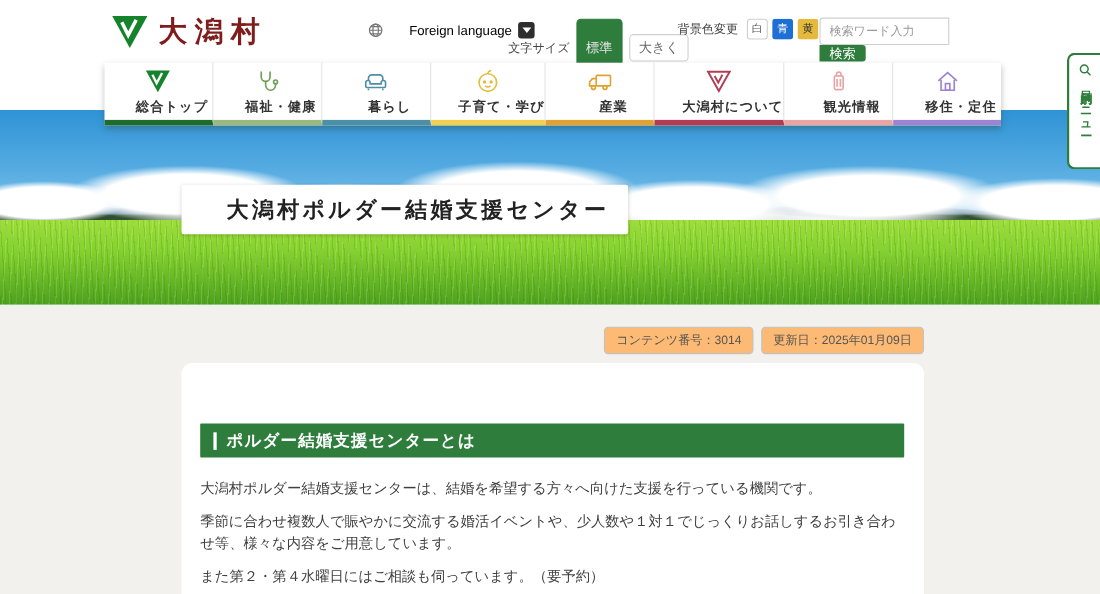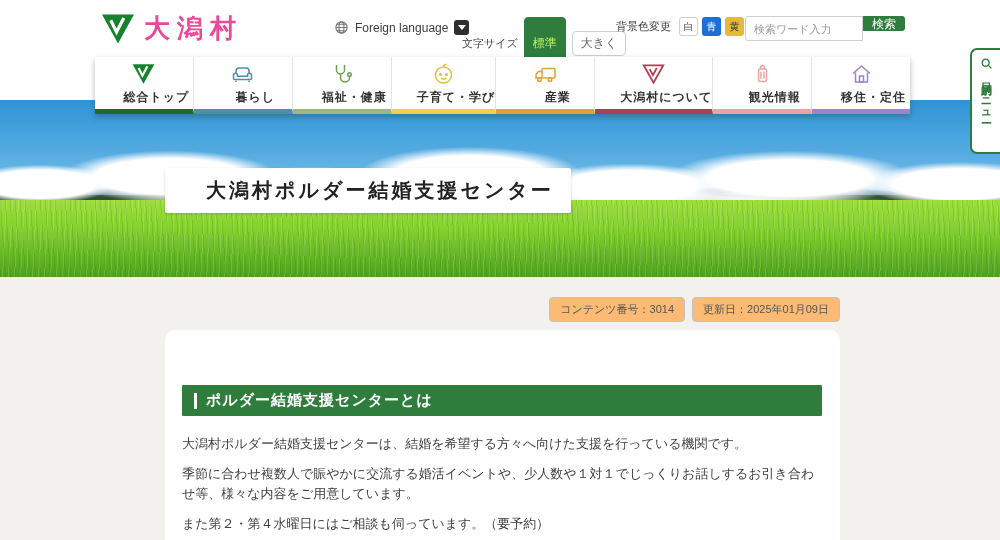--- a/index.html
+++ b/index.html
@@ -8,53 +8,53 @@
   #page {
     position:relative; width:1000px; height:540px; overflow:hidden;
     background:#f2f1ed; margin:0 auto;
   }
 
   
   .header { position:absolute; top:0; left:0; width:1000px; height:100px; background:#ffffff; }
 
   .logo { position:absolute; left:100px; top:11px; display:flex; align-items:center; gap:8px; }
   .logo .mark { width:36px; height:32px; }
-  .logo .sitename { font-size:26px; font-weight:bold; color:#ec4899; letter-spacing:7px; }
+  .logo .sitename { font-size:26px; font-weight:bold; color:#7f1d1d; letter-spacing:7px; }
 
   .lang { position:absolute; left:334px; top:20px; display:flex; align-items:center; gap:6px; }
   .lang .globe { width:15px; height:15px; color:#777; }
-  .lang .lang-label { font-size:12px; color:#404040; }
+  .lang .lang-label { font-size:12px; color:#000000;margin-left:17px; }
   .lang .caret-btn {
     width:15px; height:15px; background:#2e2e2e; border-radius:3px;
     display:flex; align-items:center; justify-content:center; cursor:pointer; border:none;
   }
   .lang .caret-btn::after { content:""; border:4px solid transparent; border-top:5px solid #fff; margin-top:4px; }
 
   .ctl-label { font-size:11px; color:#444; }
   .fontsize { position:absolute; left:462px; top:17px; display:flex; align-items:center; gap:6px; }
   .btn-std {
-    background:var(--green); color:#bef264; font-size:12px; border:1px solid var(--green);
+    background:var(--green); color:#e5e5e5; font-size:12px; border:1px solid var(--green);
     border-radius:4px; padding:17px 8px; cursor:pointer;
   }
   .btn-big {
     background:#fff; color:#666; font-size:12px; border:1px solid #cfcfcf;
     border-radius:4px; padding:3px 8px; cursor:pointer;
   }
 
   .bgcolor { position:absolute; left:616px; top:17px; display:flex; align-items:center; gap:4px; }
   .swatch {
     width:19px; height:19px; border-radius:3px; font-size:10px; line-height:17px; text-align:center;
     cursor:pointer; border:1px solid transparent; padding:0;
   }
   .sw-white { background:#fff; color:#555; border-color:#cfcfcf; }
   .sw-blue  { background:#1d6fd6; color:#fff; }
   .sw-yellow{ background:#e5b93c; color:#333; }
   .sw-black { background:#141414; color:#fff; }
 
-  .search { position:absolute; left:745px; top:16px; display:flex; }
+  .search { position:absolute; left:745px; top:16px; display:flex;flex-direction:column; }
   .search input {
     width:118px; height:25px; border:1px solid #cfcfcf; border-radius:3px 0 0 3px;
     font-size:11px; padding:0 8px; color:#333; outline:none; font-family:inherit;
   }
   .search input::placeholder { color:#9a9a9a; }
   .search .search-btn {
     width:42px; height:15px; background:var(--green); color:#fff; border:none;
     border-radius:0 3px 3px 0; font-size:12px; cursor:pointer; font-family:inherit;
   }
 
@@ -197,40 +197,40 @@
     <div class="nav-item" style="--accent: #1f6b2d;">
       <span class="nico">
         <svg viewBox="0 0 24 22">
             <polygon points="2,2 22,2 12,20" fill="#15832b"></polygon>
             <path d="M7.5,5.5 L11,12.5 L15.5,4" stroke="#fff" stroke-width="2" fill="none"></path>
           </svg>
       </span>
       <span class="nlabel">総合トップ</span>
     </div>
 
+    <div class="nav-item" style="--accent: #9ab87f;">
+      <span class="nico" style="color:#6fa053">
+        <svg viewBox="0 0 24 24" fill="none" stroke="currentColor" stroke-width="1.5">
+          <path d="M7 3v5a4 4 0 0 0 8 0V3"></path>
+            <path d="M11 12v3.5a4.5 4.5 0 0 0 9 0v-1"></path>
+            <circle cx="20" cy="12.5" r="1.8"></circle>
+        </svg>
+      </span>
+      <span class="nlabel">福祉・健康</span>
+    </div>
+
     <div class="nav-item" style="--accent: #4d8fa6;">
       <span class="nico">
         <svg viewBox="0 0 24 24" fill="none" stroke="currentColor" stroke-width="1.5">
           <path d="M5.5 11V9a3 3 0 0 1 3-3h7a3 3 0 0 1 3 3v2"></path>
           <path d="M3 13.2a2 2 0 0 1 4 0v1h10v-1a2 2 0 0 1 4 0v3.3a1 1 0 0 1-1 1H4a1 1 0 0 1-1-1z"></path>
           <path d="M5.5 18.5V20M18.5 18.5V20"></path>
         </svg>
       </span>
       <span class="nlabel">暮らし</span>
-    </div>
-
-    <div class="nav-item" style="--accent: #9ab87f;">
-      <span class="nico" style="color:#6fa053">
-        <svg viewBox="0 0 24 24" fill="none" stroke="currentColor" stroke-width="1.5">
-          <path d="M7 3v5a4 4 0 0 0 8 0V3"></path>
-            <path d="M11 12v3.5a4.5 4.5 0 0 0 9 0v-1"></path>
-            <circle cx="20" cy="12.5" r="1.8"></circle>
-        </svg>
-      </span>
-      <span class="nlabel">福祉・健康</span>
     </div>
 
     <div class="nav-item" style="--accent: #f0d050;">
       <span class="nico" style="color:#e3bd3e">
         <svg viewBox="0 0 24 24" fill="none" stroke="currentColor" stroke-width="1.5">
           <circle cx="12" cy="13" r="8"></circle>
             <path d="M12 5q0.5-3 3-2.5"></path>
           <circle cx="9" cy="12.5" r="0.8" fill="currentColor"></circle>
             <circle cx="15" cy="12.5" r="0.8" fill="currentColor"></circle>
           <path d="M9.5 16q2.5 2 5 0"></path>

